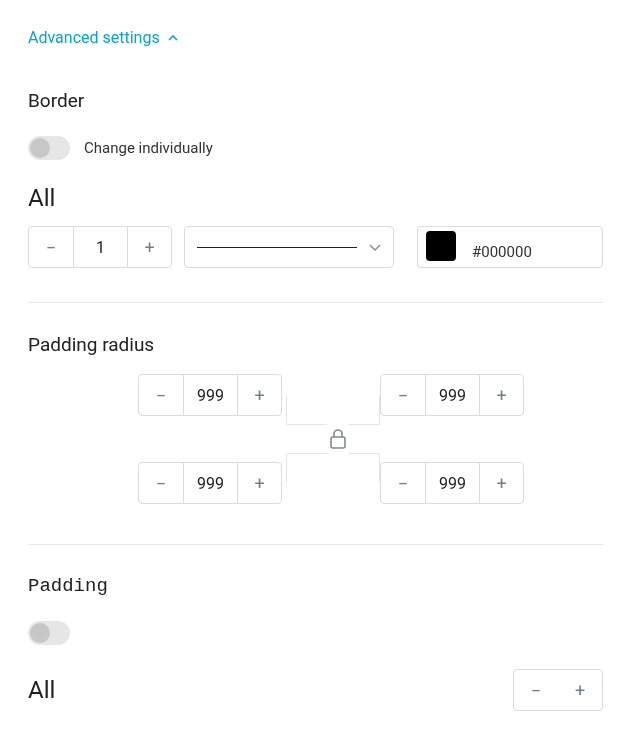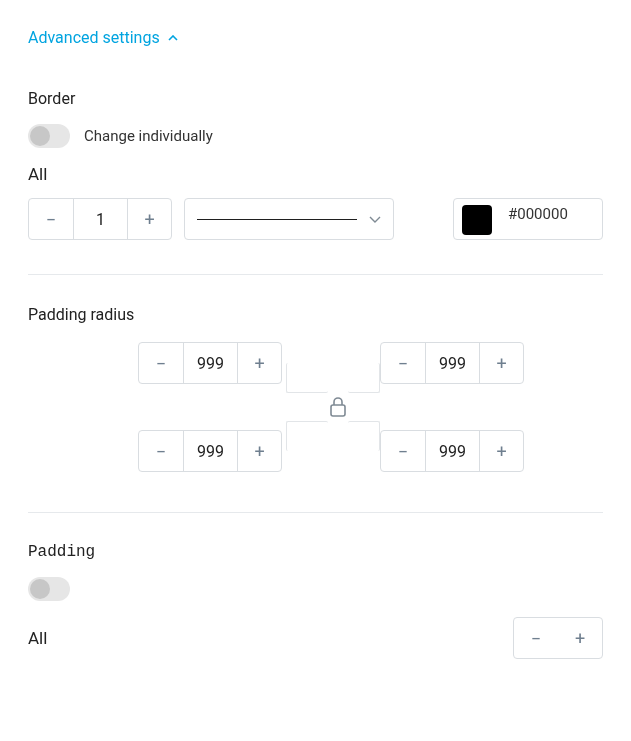--- a/index.html
+++ b/index.html
@@ -15,39 +15,39 @@
   .adv-link {
     color: #00A4E0;
     font-size: 16px;
     display: inline-flex;
     align-items: center;
     gap: 8px;
     cursor: pointer;
   }
   .adv-link svg { display:block; }
   .section-title {
-    font-size: 16px;
+    font-size: 19px;
     color: #222;
     font-weight: 400;
     margin: 0;
   }
   .mt-lg { margin-top: 42px; }
-  .mt-md { margin-top: 16px; }
+  .mt-md { margin-top: 24px; }
   .mt-sm { margin-top: 14px; }
   .toggle-row { display:flex; align-items:center; gap:14px; }
   .toggle {
     width: 42px; height: 24px; border-radius: 12px;
     background: #E6E6E6; position: relative; cursor:pointer;
   }
   .toggle-knob {
     position:absolute; top:2px; left:2px; width:20px; height:20px;
     border-radius:50%; background:#C7C7C7;
   }
   .toggle-label { color:#333; font-size:15px; }
-  .sub-label { font-size:17px; color:#222; }
+  .sub-label { font-size:24px; color:#222; }
   .row { display:flex; align-items:center; gap:12px; }
   .stepper {
     display:inline-flex; align-items:stretch;
     border:1px solid #D9DDE1; border-radius:4px; background:#fff;
     height:42px;
   }
   .stepper-btn {
     width:44px; display:flex; align-items:center; justify-content:center;
     color:#6f7f8f; font-size:18px; cursor:pointer; user-select:none;
   }
@@ -58,22 +58,22 @@
     font-size:16px; color:#222;
   }
   .style-select {
     height:42px; border:1px solid #D9DDE1; border-radius:4px;
     display:flex; align-items:center; justify-content:space-between;
     padding:0 12px; width:210px; cursor:pointer;
   }
   .style-line { flex:1; height:1px; background:#1f1f1f; margin-right:12px; }
   .color-field {
     height:42px; border:1px solid #D9DDE1; border-radius:4px;
-    display:flex; align-items:flex-start; padding:6px 14px 6px 8px;
-    gap:16px; width:150px;
+    display:flex; align-items:flex-end; padding:6px 14px 6px 8px;
+    gap:16px; width:186px;
   }
   .swatch {
     width:30px; height:30px; border-radius:4px; background:#000;
   }
   .color-text { font-size:15px; color:#333; }
   .divider { height:1px; background:#E6E9EC; margin-top:34px; }
   .radius-grid {
     position:relative; width:100%; height:130px; margin-top:18px;
   }
   .rad-tl { position:absolute; left:110px; top:0; }

